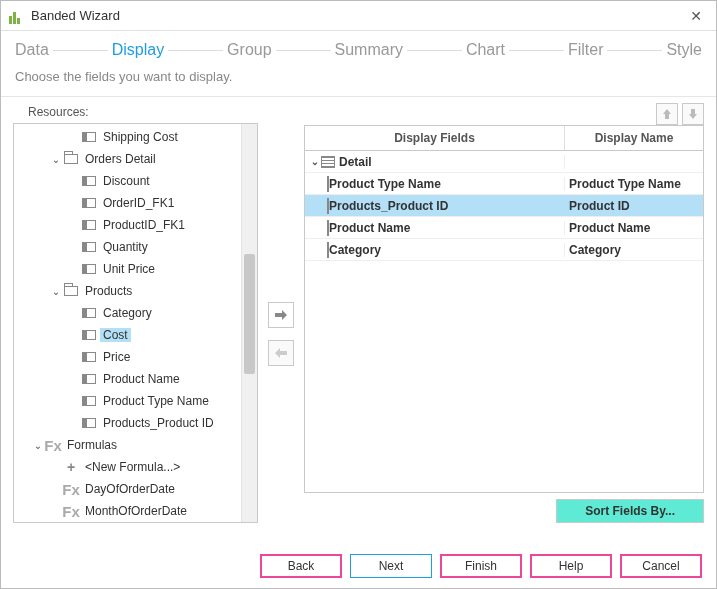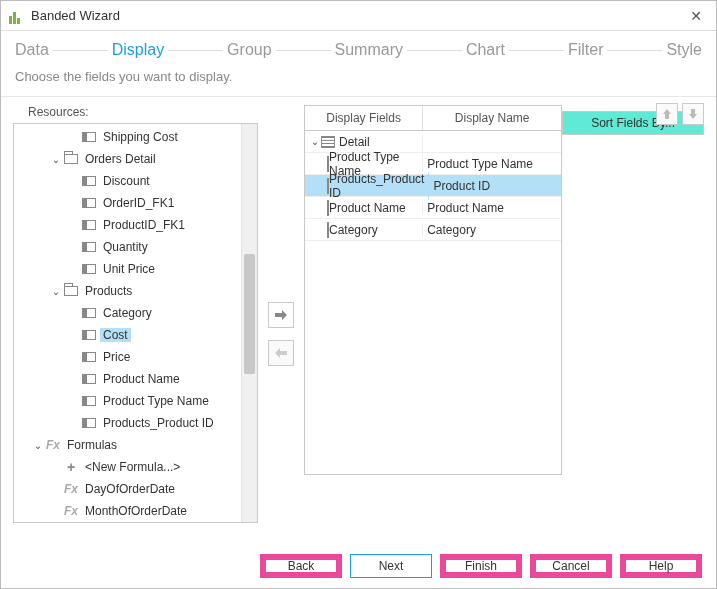--- a/index.html
+++ b/index.html
@@ -84,42 +84,42 @@
   .folder-icon {
     width:14px; height:10px;
     border:1px solid #888;
     position:relative;
   }
   .folder-icon::before {
     content:""; position:absolute; left:-1px; top:-4px;
     width:7px; height:3px; border:1px solid #888; border-bottom:none;
   }
   .plus-icon { font-size:14px; color:#888; font-weight:bold; line-height:1; }
-  .fx-icon { font-size:12px; color:#aaa; font-weight:bold; font-style:italic; }
+  .fx-icon { font-size:15px; color:#aaa; font-weight:bold; }
   .tree-row .lbl { padding:0 3px; }
   .tree-row.selected .lbl { background:#b3e0f7; }
   .indent-1 { padding-left: 18px; }
   .indent-2 { padding-left: 36px; }
   .indent-3 { padding-left: 54px; }
 
   .mid-col {
     width:30px;
     display:flex; flex-direction:column; justify-content:center; gap:12px; align-items:center;
     padding-top:40px;
   }
   .arrow-btn {
     width:26px; height:26px;
     border:1px solid #c9c9c9;
     display:flex; align-items:center; justify-content:center;
     background:#fafafa;
     color:#999;
     cursor:default;
   }
   .arrow-btn.enabled { color:#555; background:#fff;}
-  .right-col { flex:1; display:flex; flex-direction:row; }
+  .right-col { flex:1; display:flex; flex-direction:column;font-weight:bold; }
   .updown {
     position:absolute;
     right:12px; top:-2px;
     display:flex; gap:4px;
   }
   .updown .arrow-btn { width:22px; height:22px; font-size:10px;}
   .table-wrap {
     border:1px solid #c9c9c9;
     flex:1;
     height:370px;
@@ -153,21 +153,21 @@
     color:#333;
     cursor:default;
   }
   .footer {
     position:absolute;
     bottom:10px; right:14px;
     display:flex; gap:8px;
   }
   .footer .btn {
     width:82px; height:24px;
-    border:6px solid #ec4899;
+    border:2px solid #ec4899;
     background:#fff;
     display:flex; align-items:center; justify-content:center;
     color:#333;
     cursor:default;
   }
   .footer .btn.primary { border:1px solid #1e9de3; }
   .hr-top { border:none; border-top:1px solid #e6e6e6; margin: 0 0 8px 0;}
   .resources-row { display:flex; align-items:flex-end; justify-content:space-between; margin: 0 0 2px 0; position:relative;}
 </style>
 </head>
@@ -408,15 +408,15 @@
     <div class="sort-btn-row">
       <span class="sort-btn">Sort Fields By...</span>
     </div>
   </div>
 </div>
 
 <div class="footer">
   <div class="btn">Back</div>
   <div class="btn primary">Next</div>
   <div class="btn">Finish</div>
+  <div class="btn">Help</div>
   <div class="btn">Cancel</div>
-  <div class="btn">Help</div>
 </div>
 
 </body></html>

